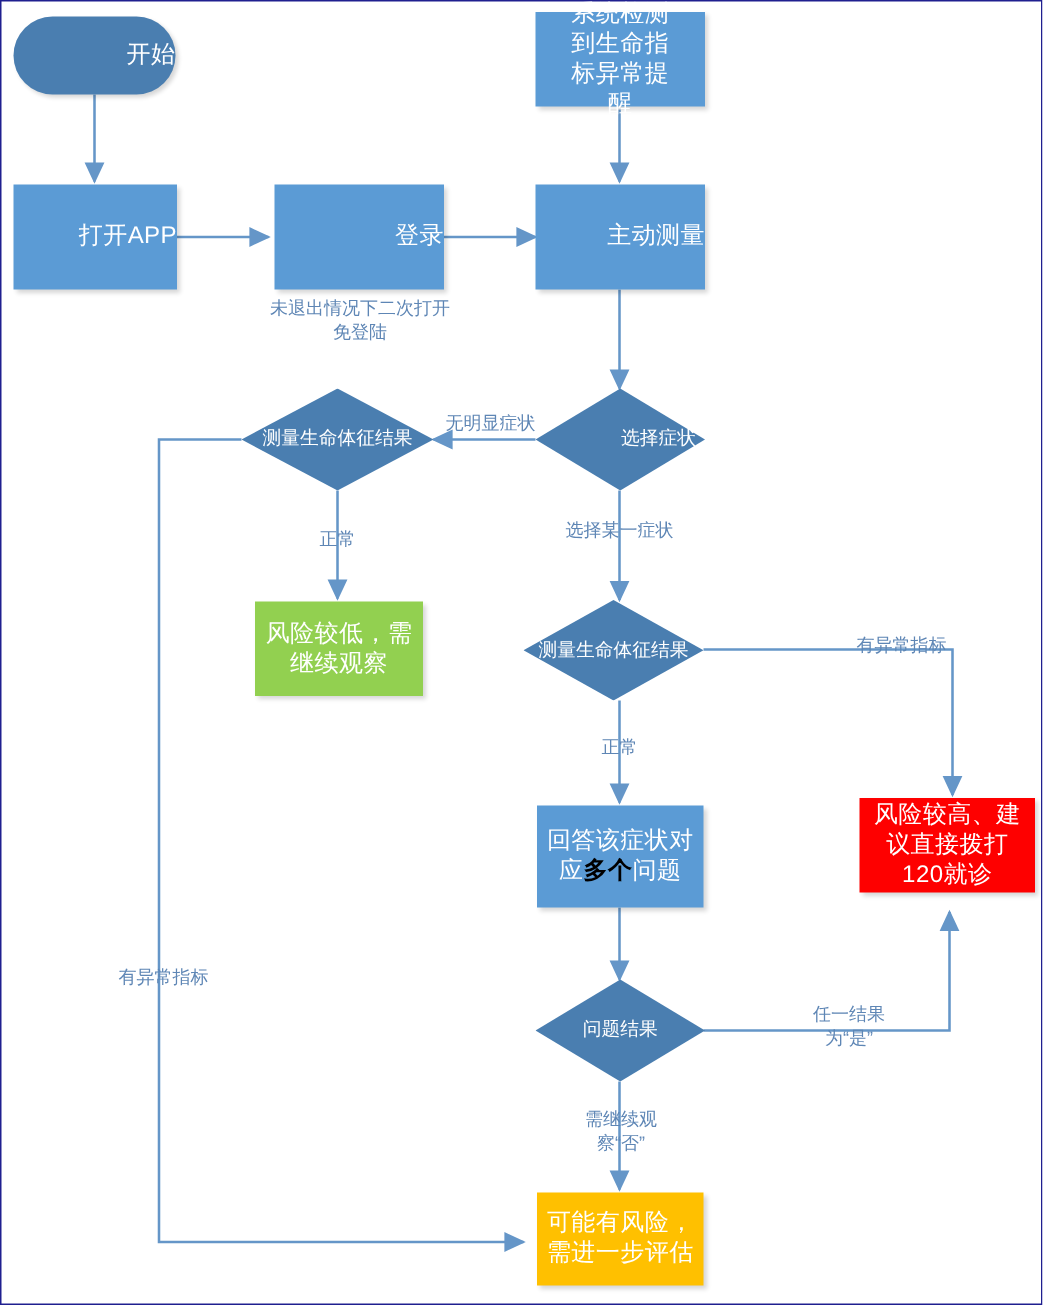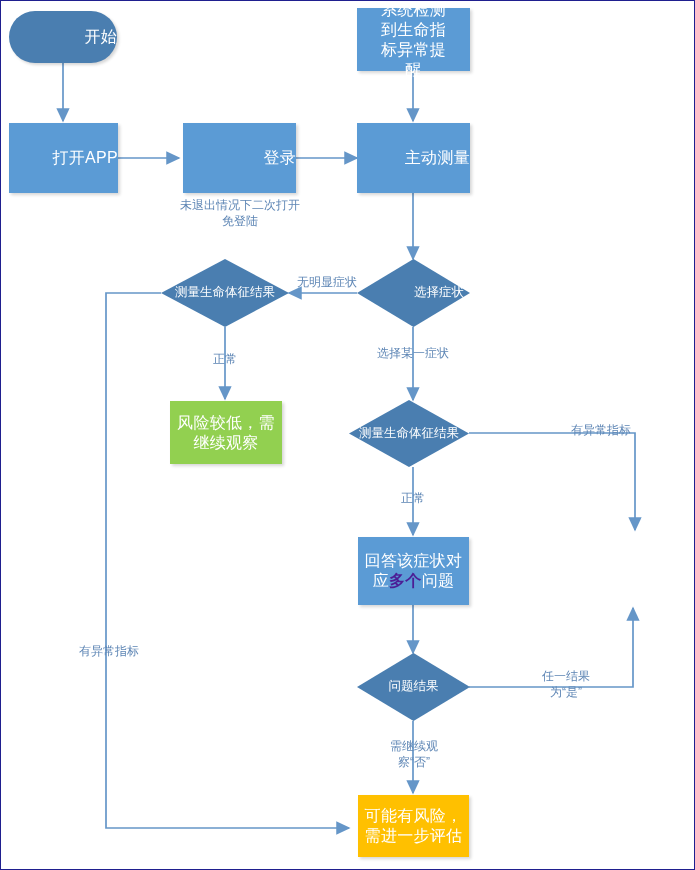--- a/index.html
+++ b/index.html
@@ -15,21 +15,21 @@
   .green{background:#92d050;box-shadow:2px 2px 3px rgba(0,0,0,.16);}
   .orange{background:#ffc000;box-shadow:2px 2px 3px rgba(0,0,0,.16);}
   .red{background:#fe0000;box-shadow:2px 2px 3px rgba(0,0,0,.16);}
   .diamond{position:absolute;display:flex;align-items:center;justify-content:center;
            text-align:center;color:#ffffff;font-size:12.5px;line-height:1.25;}
   .diamond .dshape{position:absolute;left:0;top:0;width:100%;height:100%;}
   .diamond .dtext{position:relative;z-index:2;padding:0 6px;}
   .elabel{position:absolute;color:#5e86b5;font-size:12px;line-height:1.3;
           text-align:center;white-space:nowrap;}
   .note{position:absolute;color:#5e86b5;font-size:12px;line-height:1.35;text-align:center;}
-  .redtx{color:#4c1d95;font-weight:bold;}
+  .redtx{color:#000000;font-weight:bold;}
 </style>
 </head>
 <body>
 
 <div id="canvas">
 
   <svg id="edges" viewBox="0 0 695 870">
     <defs>
       <marker id="ah" markerWidth="9" markerHeight="9" refX="7.5" refY="4.5" orient="auto">
         <path d="M0,0.6 L8.4,4.5 L0,8.4 z" fill="#6596c8"></path>
@@ -113,20 +113,23 @@
     <svg class="dshape" viewBox="0 0 120 67" preserveAspectRatio="none">
       <polygon points="60,0 120,33.5 60,67 0,33.5" fill="#4a7eb0"></polygon>
     </svg>
     <span class="dtext">测量生命体征结果</span>
   </div>
 
   <div class="node rect" style="left:357px;top:536px;width:111px;height:68px;padding:0 6px;">
     <span><span>回答该症状对应</span><span class="redtx">多个</span><span>问题</span></span>
   </div>
 
+  <div class="node red" style="left:572px;top:531px;width:117px;height:63px;padding:0 6px;">
+    <span>风险较高、建议直接拨打120就诊</span>
+  </div>
 
   <div class="diamond" style="left:356px;top:652px;width:113px;height:68px;">
     <svg class="dshape" viewBox="0 0 113 68" preserveAspectRatio="none">
       <polygon points="56.5,0 113,34 56.5,68 0,34" fill="#4a7eb0"></polygon>
     </svg>
     <span class="dtext">问题结果</span>
   </div>
 
   <div class="node orange" style="left:357px;top:794px;width:111px;height:62px;padding:0 6px;">
     <span>可能有风险，需进一步评估</span>

